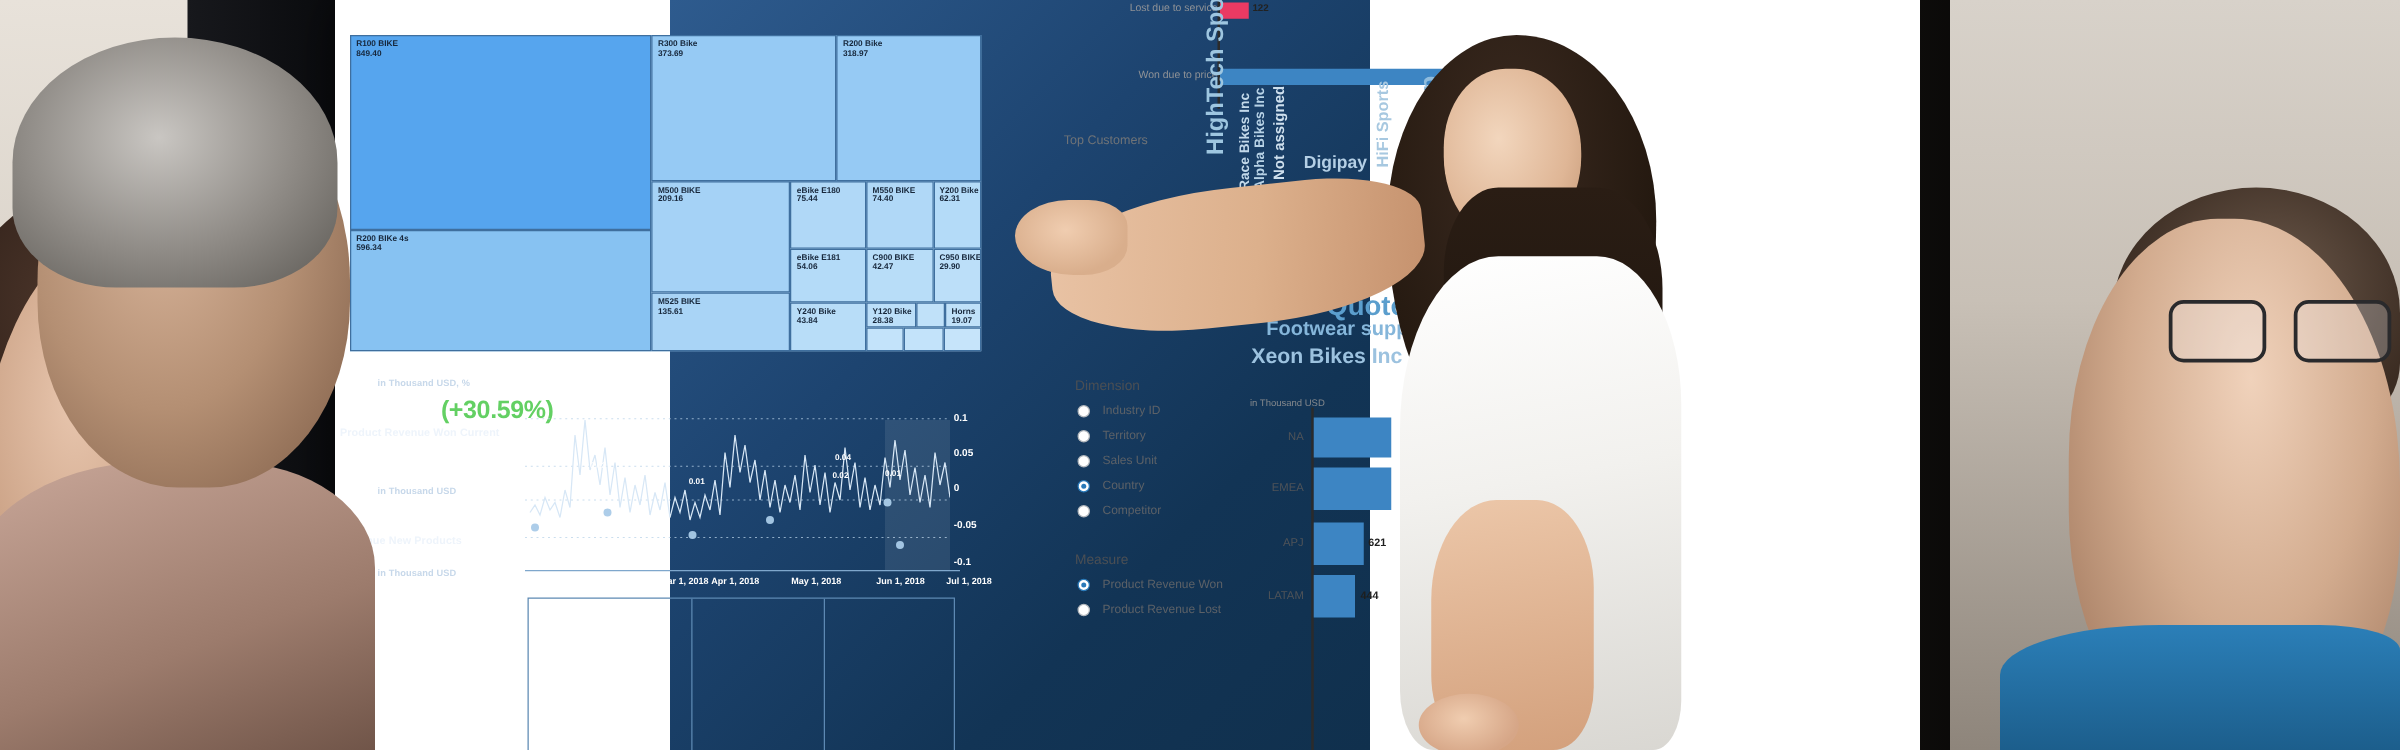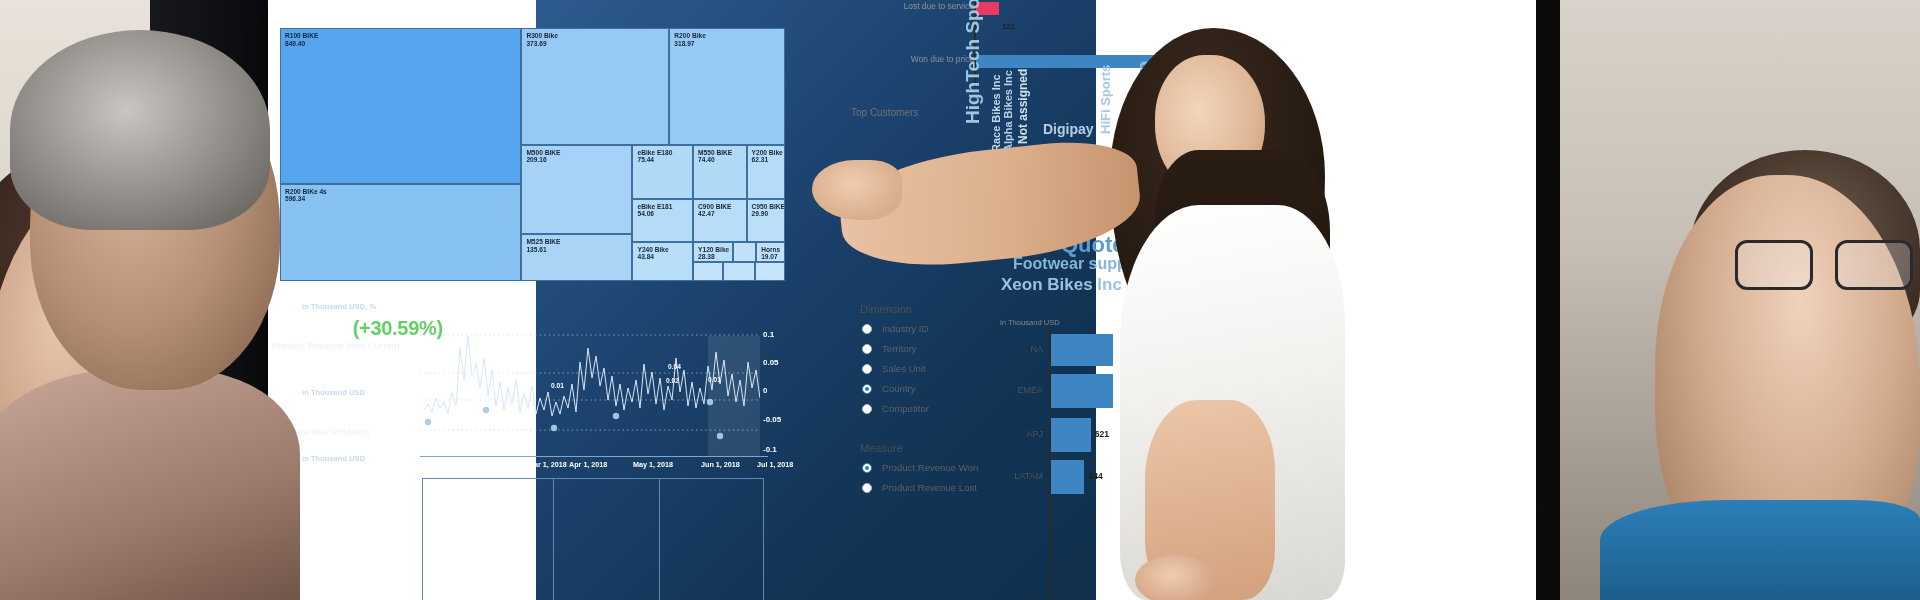--- a/index.html
+++ b/index.html
@@ -293,21 +293,21 @@
   <div class="tbl">
     <div class="vl" style="left:130px;"></div>
     <div class="vl" style="left:236px;"></div>
   </div>
 
   <div class="rbars" id="rbars">
     <div class="rbar-axis"></div>
   <div class="rbar-row" style="top: 0px;">
         <div class="rbar-lab">Lost due to service</div>
         <div class="rbar-bar" style="width: 22.95px; background: rgb(234, 58, 99);"></div>
-        <div class="rbar-val" style="left: 156.95px; margin-top: 20px;">122</div>
+        <div class="rbar-val" style="left: 156.95px;">122</div>
       </div>
       <div class="rbar-row" style="top: 52.5px;">
         <div class="rbar-lab">Won due to price</div>
         <div class="rbar-bar" style="width: 255px; background: rgb(61, 133, 195);"></div>
       </div>
     </div>
 
   <div class="top-cust">Top Customers</div>
 
   <div class="cloud" id="cloud">

